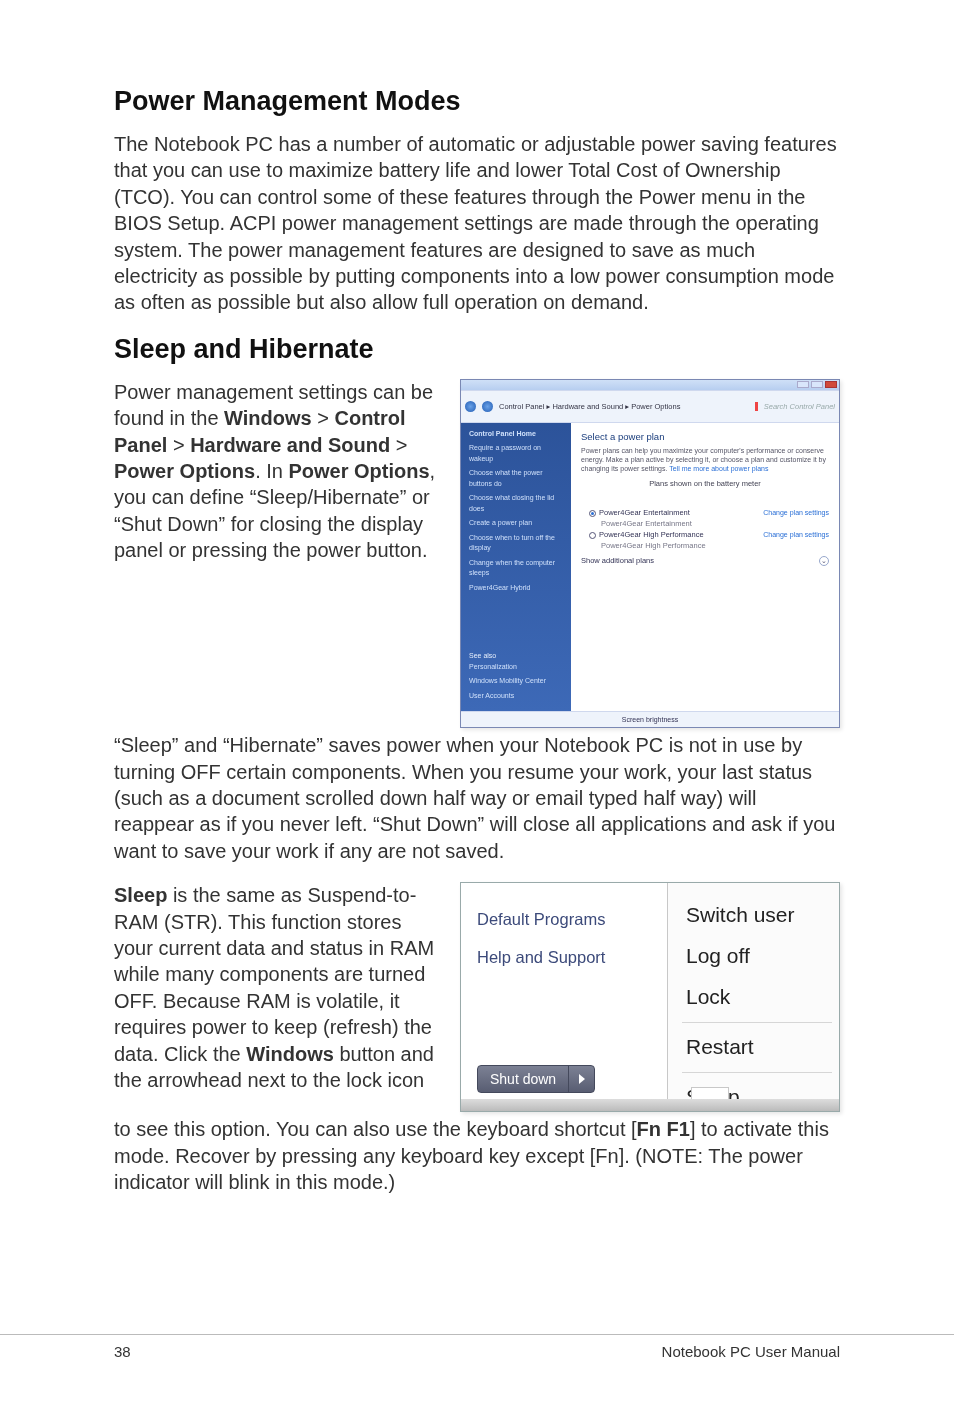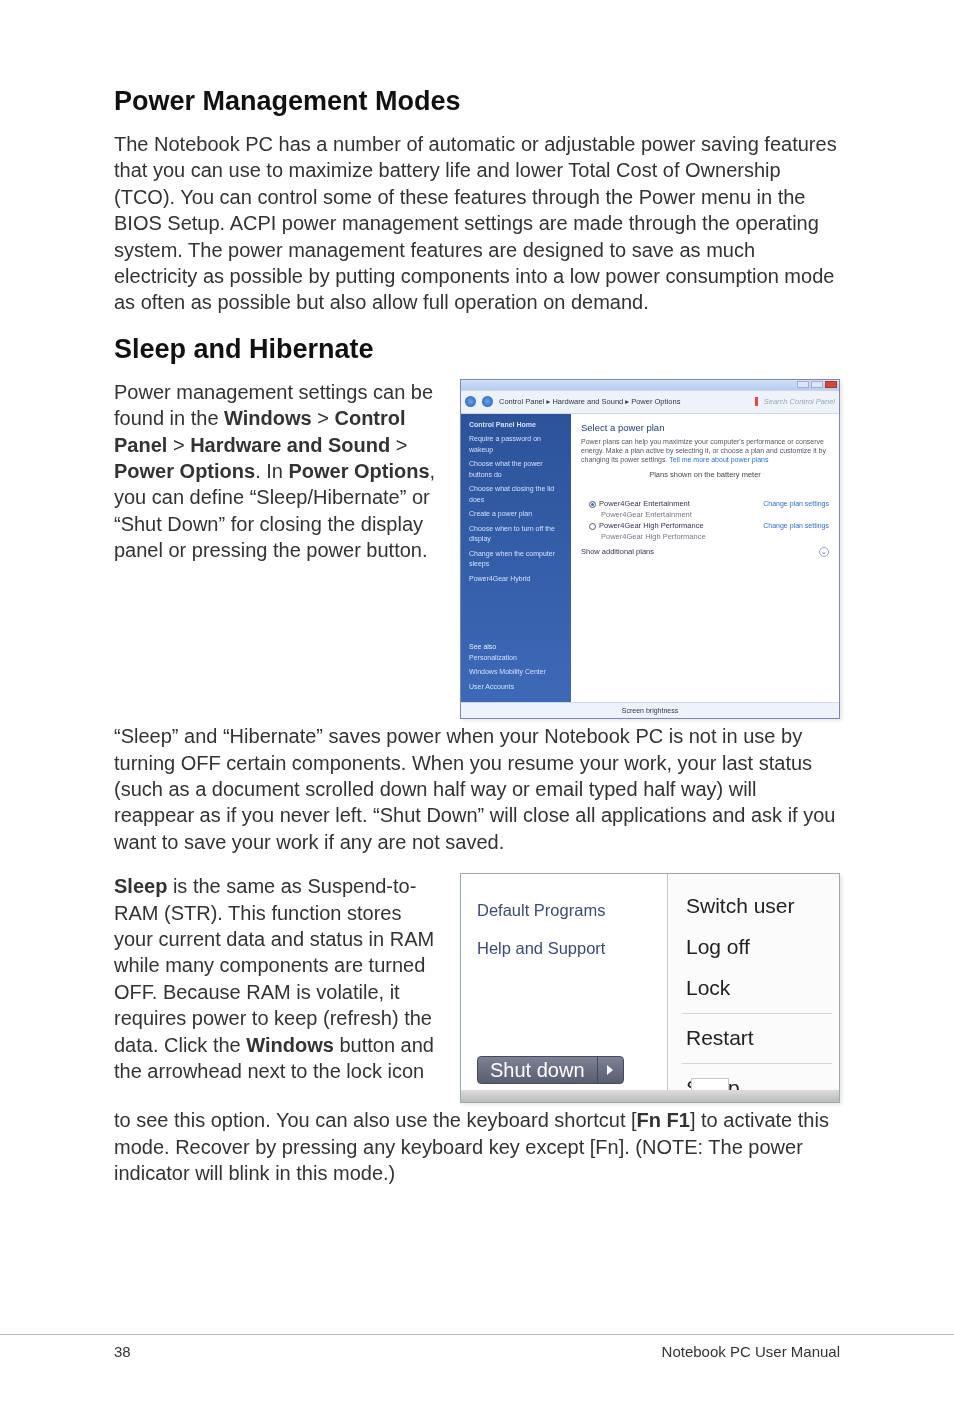--- a/index.html
+++ b/index.html
@@ -60,21 +60,21 @@
     }
     .wbtn.min { background: #d9e6fb; border:1px solid #aac; }
     .wbtn.max { background: #d9e6fb; border:1px solid #aac;}
     .wbtn.close { background: #d04a3a; border:1px solid #a33;}
     .cp-addrbar {
       display: flex;
       align-items: center;
       border-top: 1px solid #cfd8ee;
       border-bottom: 1px solid #cfd8ee;
       background: #eef3fb;
-      height: 24px;
+      height: 33px;
       font-size: 7.5px;
       color: #334;
       padding: 0 4px;
       gap: 6px;
     }
     .cp-addrbar .navcircle {
       width: 11px; height: 11px; border-radius: 50%;
       background: radial-gradient(#6aa2e8, #225cb3);
     }
     .cp-addrbar .searchbox {
@@ -175,21 +175,21 @@
       background: linear-gradient(#7c8194, #585d72);
       border: 1px solid #44495c;
       border-radius: 4px;
       height: 28px;
       display: flex;
       align-items: center;
       overflow: hidden;
     }
     .sm-shutbtn .lbl {
       color: #fff;
-      font-size: 20px;
+      font-size: 14px;
       padding: 0 12px;
     }
     .sm-shutbtn .arrowpart {
       border-left: 1px solid #44495c;
       width: 26px;
       height: 100%;
       display: flex;
       align-items: center;
       justify-content: center;
     }

